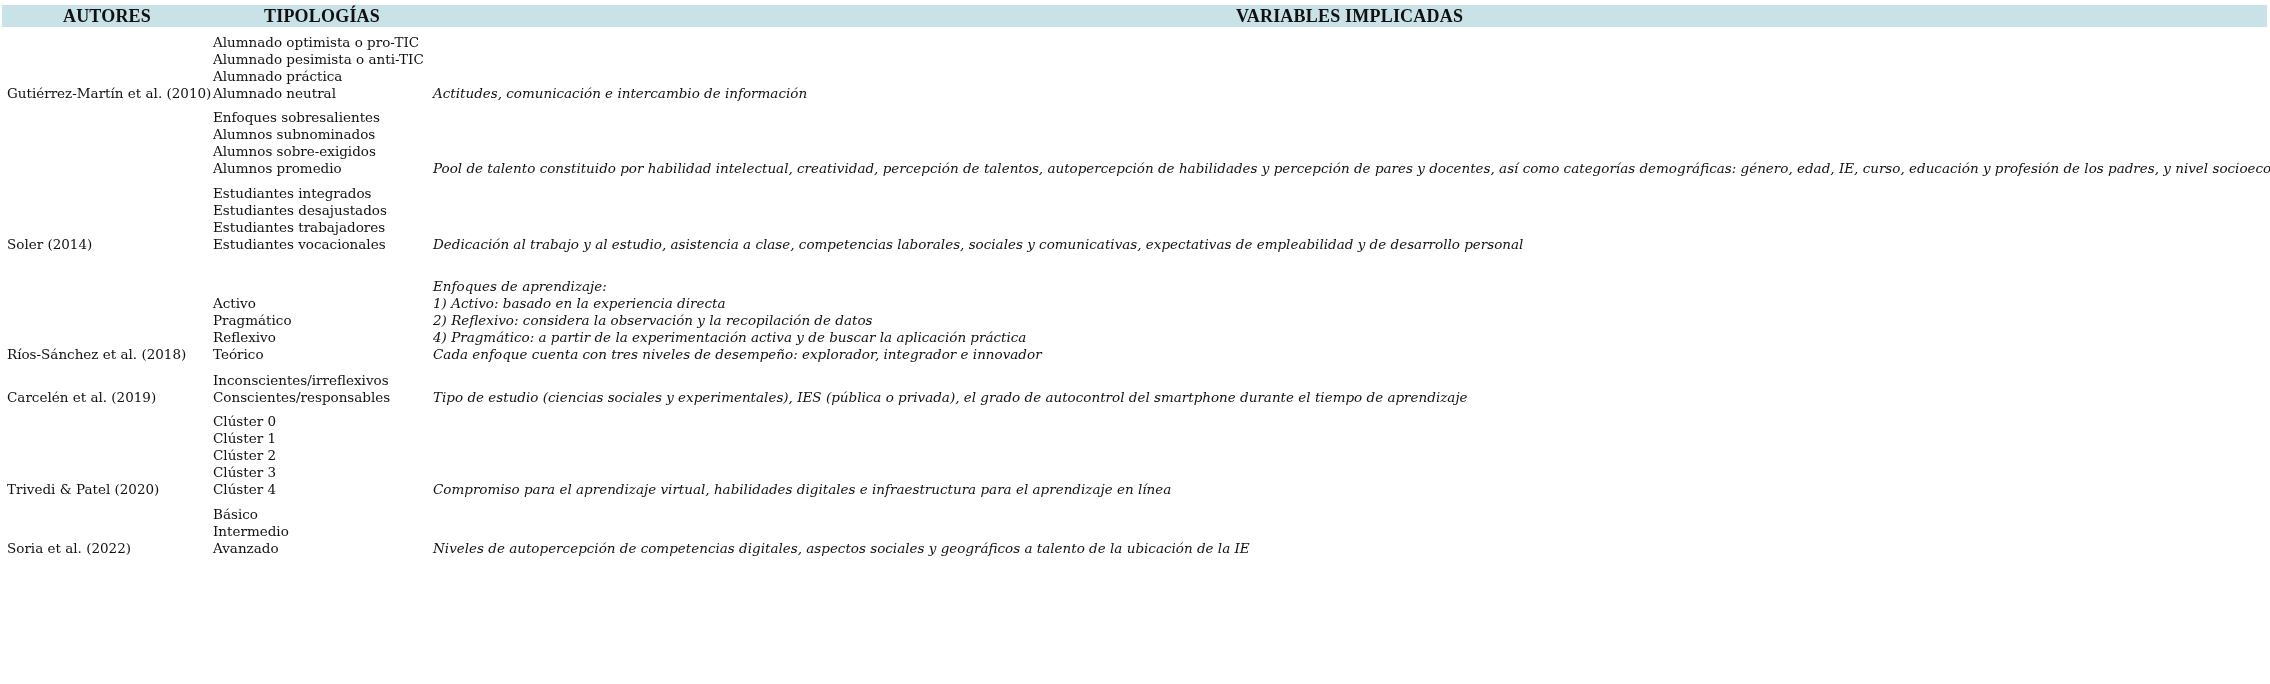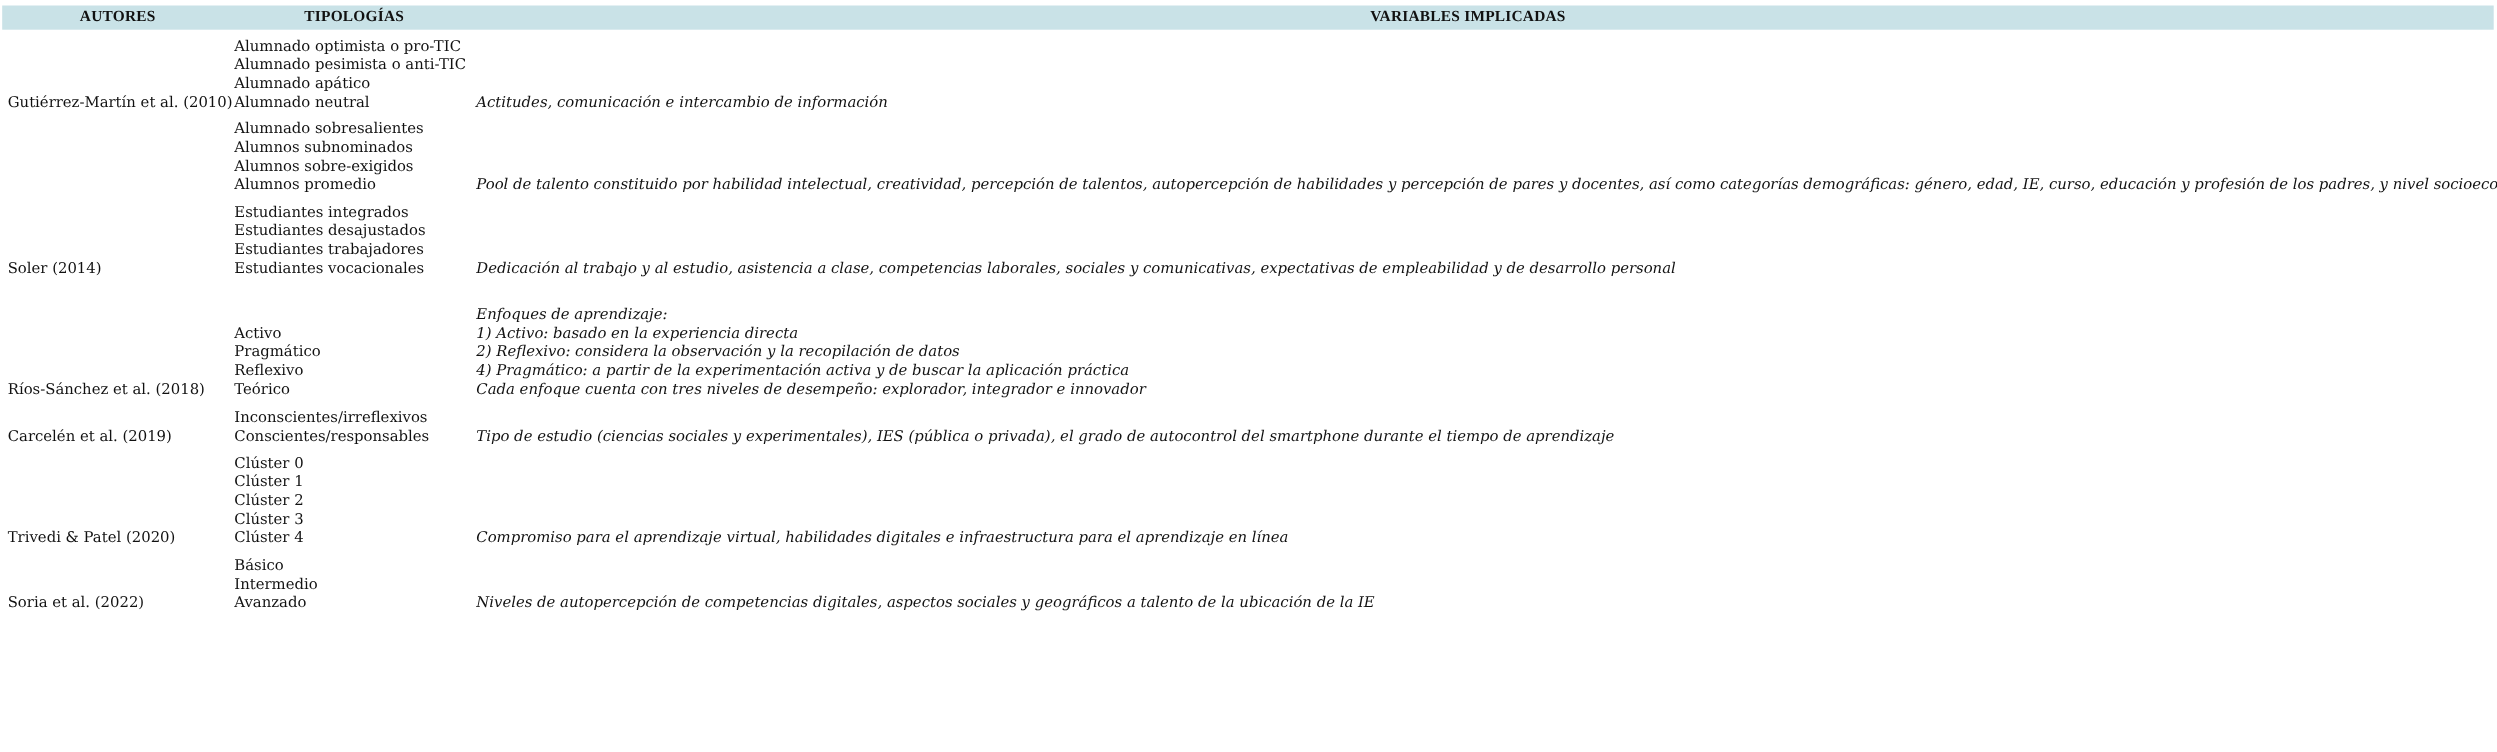--- a/index.html
+++ b/index.html
@@ -1,25 +1,25 @@
 <!DOCTYPE html>
 <html><head>
 <meta charset="utf-8">
 <style>
   html, body { margin: 0; padding: 0; background: #ffffff; }
   body { width: 2270px; height: 684px; position: relative; overflow: hidden;
          font-family: "DejaVu Serif", serif; color: #111; }
   .header { position: absolute; left: 2px; top: 5px; width: 2265px; height: 22px;
             background: #c9e2e7; }
   .hcell { position: absolute; top: 0; height: 22px; line-height: 22px; text-align: center;
-           font-family: "Liberation Serif", serif; font-weight: bold; font-size: 14px;
+           font-family: "Liberation Serif", serif; font-weight: bold; font-size: 18px;
            letter-spacing: 0.2px; color: #111; }
   .h-autores { left: 0; width: 210px; }
   .h-tipologias { left: 210px; width: 220px; }
-  .h-variables { left: 415px; width: 1835px; }
+  .h-variables { left: 430px; width: 1835px; }
   .row { position: absolute; left: 0; width: 2270px; }
   .cell { position: absolute; top: 0; bottom: 0; display: flex; align-items: flex-end;
           font-size: 13.5px; line-height: 17px; white-space: nowrap; }
   .c-autor { left: 7px; width: 203px; }
   .c-tipo { left: 213px; width: 217px; }
   .c-var { left: 433px; width: 1835px; font-style: italic; }
   .lines { display: flex; flex-direction: column; }
   .line { display: block; }
 </style>
 </head>
@@ -30,33 +30,33 @@
   <div class="hcell h-tipologias">TIPOLOGÍAS</div>
   <div class="hcell h-variables">VARIABLES IMPLICADAS</div>
 </div>
 
 <div class="row" style="top:33px;height:69px;">
   <div class="cell c-autor">Gutiérrez-Martín et al. (2010)</div>
   <div class="cell c-tipo">
     <div class="lines">
       <span class="line">Alumnado optimista o pro-TIC</span>
       <span class="line">Alumnado pesimista o anti-TIC</span>
-      <span class="line">Alumnado apático</span>
+      <span class="line">Alumnado práctica</span>
       <span class="line">Alumnado neutral</span>
     </div>
   </div>
   <div class="cell c-var">
     <span class="line">Actitudes, comunicación e intercambio de información</span>
   </div>
 </div>
 
 <div class="row" style="top:108px;height:69px;">
   <div class="cell c-tipo">
     <div class="lines">
-      <span class="line">Alumnado sobresalientes</span>
+      <span class="line">Enfoques sobresalientes</span>
       <span class="line">Alumnos subnominados</span>
       <span class="line">Alumnos sobre-exigidos</span>
       <span class="line">Alumnos promedio</span>
     </div>
   </div>
   <div class="cell c-var">
     <span class="line">Pool de talento constituido por habilidad intelectual, creatividad, percepción de talentos, autopercepción de habilidades y percepción de pares y docentes, así como categorías demográficas: género, edad, IE, curso, educación y profesión de los padres, y nivel socioeconómico</span>
   </div>
 </div>
 

